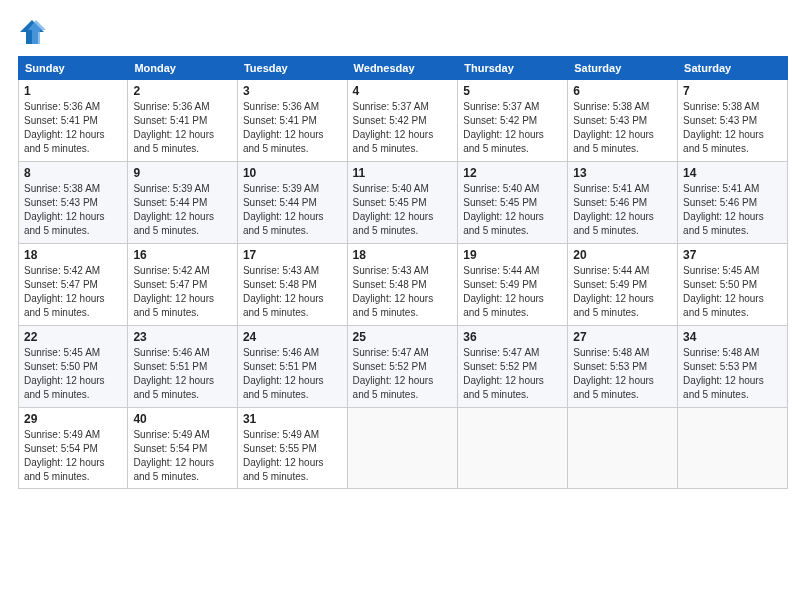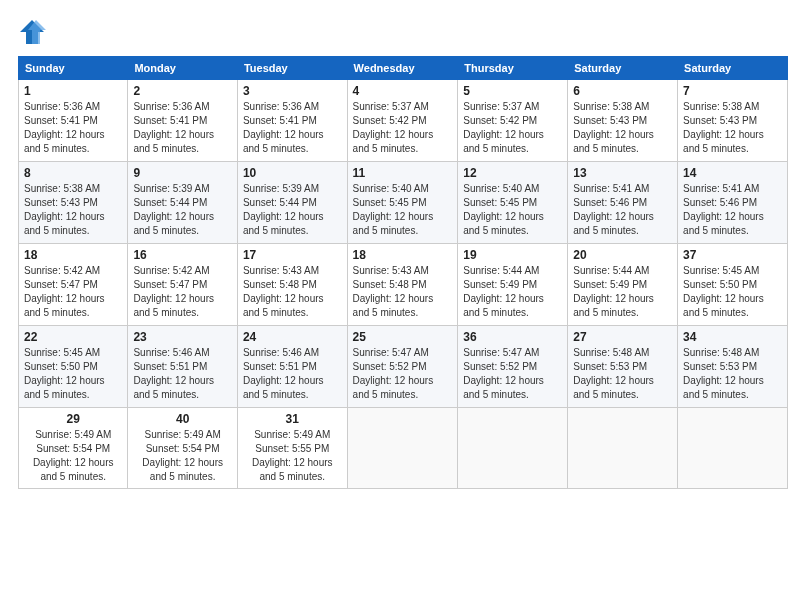--- a/index.html
+++ b/index.html
@@ -85,21 +85,20 @@
     .day-info {
       color: #333;
       font-size: 10px;
       line-height: 1.4;
     }
     .empty {
       background: #f9f9f9 !important;
     }
     .last-row td {
       height: 72px;
-      text-align: center;
     }
   </style>
 </head>
 <body>
 
 <div class="container">
   <div class="header-row">
     <div class="logo">
       <svg class="logo-icon" viewBox="0 0 28 28">
         <polygon points="14,2 26,14 20,14 20,26 8,26 8,14 2,14" fill="#1a6fbb"></polygon>

